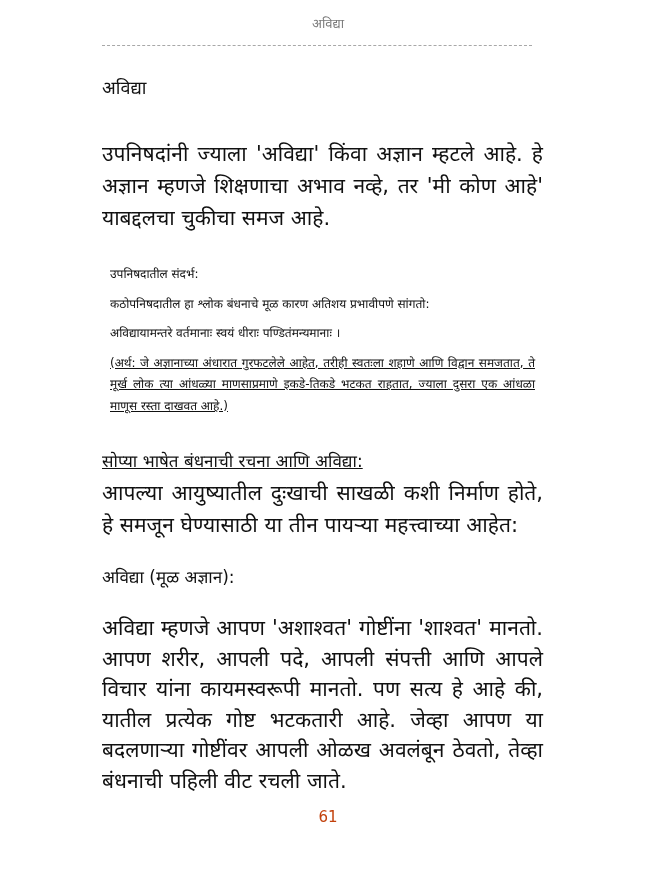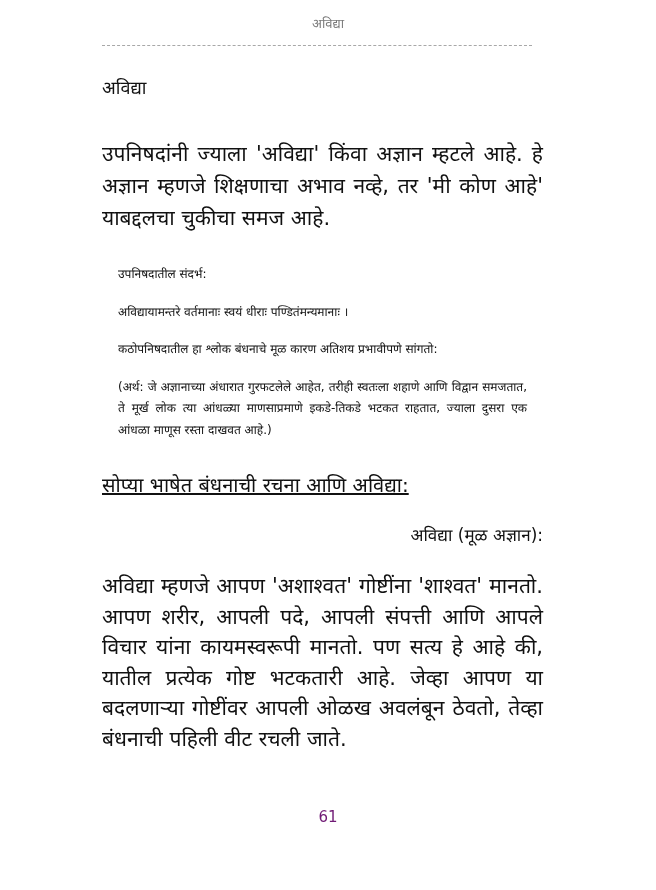--- a/index.html
+++ b/index.html
@@ -49,65 +49,65 @@
       line-height: 32px;
       margin: 0;
       text-align: justify;
     }
     .intro { margin-bottom: 30px; }
     .ref-block {
       font-size: 12px;
       line-height: 21.5px;
       margin: 0 0 30px 0;
     }
-    .ref-block div { margin: 16px; }
+    .ref-block div { margin: 8px; }
     .section-heading {
-      font-size: 20px;
+      font-size: 17px;
       line-height: 28px;
       text-decoration: underline;
       margin: 0 0 2px 0;
       font-weight: normal;
     }
     .subheading {
       font-size: 17px;
       line-height: 28px;
       margin: 22px 0 22px 0;
-      text-align: right;
     }
     .body-para {
       line-height: 30.5px;
     }
     .page-number {
       position: absolute;
       top: 808px;
       left: 0;
       width: 656px;
       text-align: center;
       font-size: 15px;
-      color: #701a75;
+      color: #c2410c;
     }
   </style>
 </head>
 <body>
 
 <div class="running-header">अविद्या</div>
 <div class="header-rule"></div>
 
 <div class="content">
   <h1 class="chapter-title">अविद्या</h1>
 
   <p class="para intro">उपनिषदांनी ज्याला 'अविद्या' किंवा अज्ञान म्हटले आहे. हे अज्ञान म्हणजे शिक्षणाचा अभाव नव्हे, तर 'मी कोण आहे' याबद्दलचा चुकीचा समज आहे.</p>
 
   <div class="ref-block">
     <div>उपनिषदातील संदर्भ:</div>
+    <div>कठोपनिषदातील हा श्लोक बंधनाचे मूळ कारण अतिशय प्रभावीपणे सांगतो:</div>
     <div>अविद्यायामन्तरे वर्तमानाः स्वयं धीराः पण्डितंमन्यमानाः ।</div>
-    <div>कठोपनिषदातील हा श्लोक बंधनाचे मूळ कारण अतिशय प्रभावीपणे सांगतो:</div>
-    <div style="text-align: justify;">(अर्थ: जे अज्ञानाच्या अंधारात गुरफटलेले आहेत, तरीही स्वतःला शहाणे आणि विद्वान समजतात, ते मूर्ख लोक त्या आंधळ्या माणसाप्रमाणे इकडे-तिकडे भटकत राहतात, ज्याला दुसरा एक आंधळा माणूस रस्ता दाखवत आहे.)</div>
+    <div style="text-align: justify; text-decoration: underline;">(अर्थ: जे अज्ञानाच्या अंधारात गुरफटलेले आहेत, तरीही स्वतःला शहाणे आणि विद्वान समजतात, ते मूर्ख लोक त्या आंधळ्या माणसाप्रमाणे इकडे-तिकडे भटकत राहतात, ज्याला दुसरा एक आंधळा माणूस रस्ता दाखवत आहे.)</div>
   </div>
 
   <h2 class="section-heading">सोप्या भाषेत बंधनाची रचना आणि अविद्या:</h2>
+  <p class="para">आपल्या आयुष्यातील दुःखाची साखळी कशी निर्माण होते, हे समजून घेण्यासाठी या तीन पायऱ्या महत्त्वाच्या आहेत:</p>
 
   <div class="subheading">अविद्या (मूळ अज्ञान):</div>
 
   <p class="para body-para">अविद्या म्हणजे आपण 'अशाश्वत' गोष्टींना 'शाश्वत' मानतो. आपण शरीर, आपली पदे, आपली संपत्ती आणि आपले विचार यांना कायमस्वरूपी मानतो. पण सत्य हे आहे की, यातील प्रत्येक गोष्ट भटकतारी आहे. जेव्हा आपण या बदलणाऱ्या गोष्टींवर आपली ओळख अवलंबून ठेवतो, तेव्हा बंधनाची पहिली वीट रचली जाते.</p>
 </div>
 
 <div class="page-number">61</div>
 
 </body></html>

